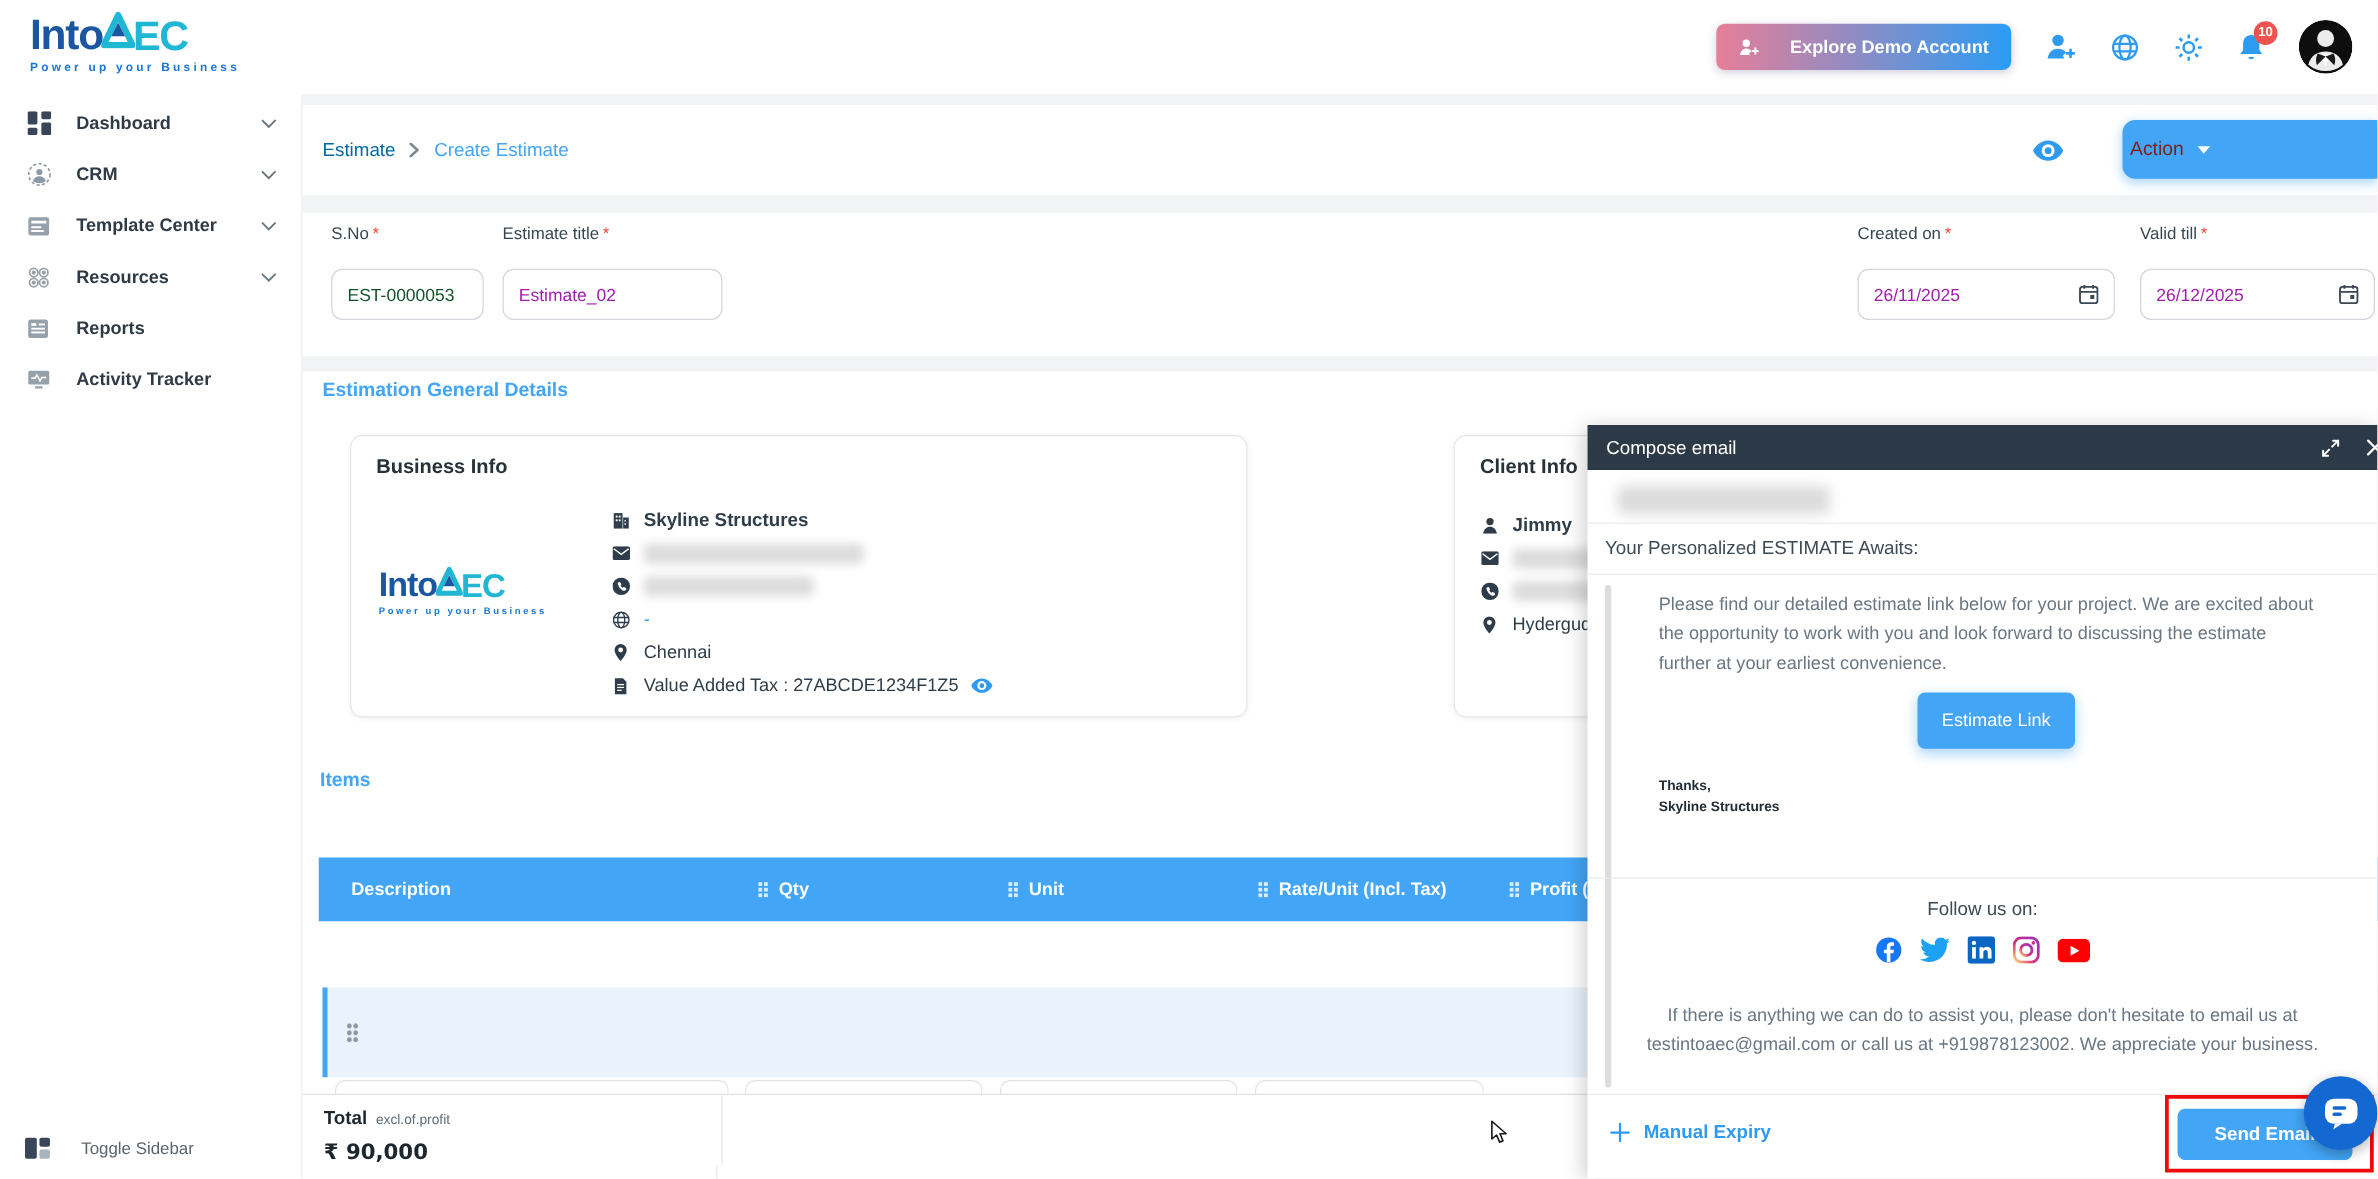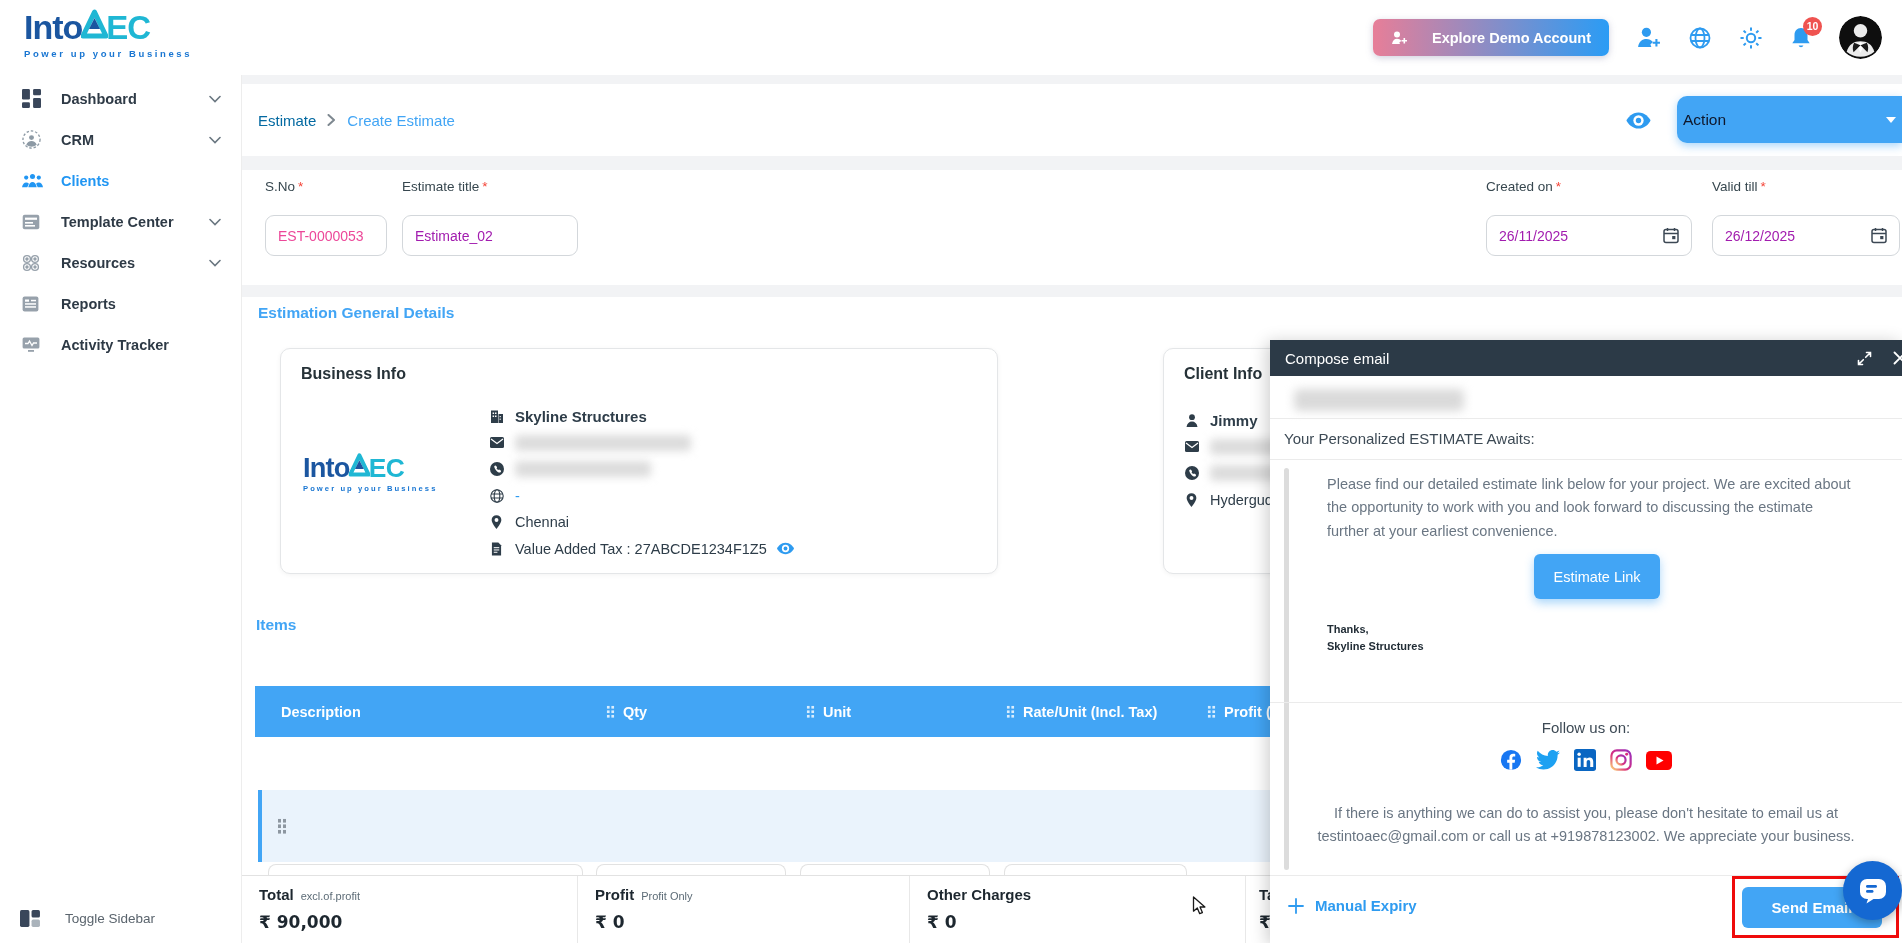--- a/index.html
+++ b/index.html
@@ -38,31 +38,31 @@
     color:#5a646d; font-size:13.5px; cursor:pointer; }
   
   #main { position:absolute; left:242px; top:75px; width:1660px; height:868px; background:#f2f3f5; z-index:1; }
   .panel { position:absolute; left:0; width:1660px; background:#fff; }
   #bc-panel { top:9px; height:72px; }
   .breadcrumb { position:absolute; left:16px; top:0; height:72px; display:flex; align-items:center; font-size:15px; }
   .bc-parent { color:#0369a1; cursor:pointer; }
   .bc-sep { margin:0 11px; display:flex; }
   .bc-current { color:#42a5f5; cursor:pointer; }
   .eye-btn { position:absolute; right:250px; top:23px; cursor:pointer; display:flex; }
-  .action-btn { position:absolute; right:0; top:12px; width:225px; height:47px; background:#42a5f5; border:none; cursor:pointer;
-    border-radius:10px 0 0 10px; color:#0f172a; font-size:15.5px; font-family:inherit; display:flex; align-items:center; justify-content:space-between; gap:11px;
+  .action-btn { position:absolute; right:0; top:12px; width:204px; height:47px; background:#42a5f5; border:none; cursor:pointer;
+    border-radius:10px 0 0 10px; color:#7f1d1d; font-size:15.5px; font-family:inherit; display:flex; align-items:center; justify-content:flex-start; gap:11px;
     box-shadow:0 3px 9px rgba(66,165,245,.45); }
   .caret { width:0; height:0; border-left:5px solid transparent; border-right:5px solid transparent; border-top:6px solid #fff; }
   #form-panel { top:95px; height:115px; }
   .fgroup { position:absolute; top:9px; }
   .flabel { font-size:13.5px; color:#37474f; font-weight:400; display:block; margin-bottom:21px; }
   .req { color:#f44336; margin-left:3px; }
   .input { height:41px; border:1.5px solid #d3d7db; border-radius:9px; background:#fff;
     display:flex; align-items:center; padding:0 12px; font-size:14px; color:#a21caf; }
-  .muted-val { color:#ec4899; }
+  .muted-val { color:#14532d; }
   #g-sno { left:23px; } #g-sno .input { width:122px; }
   #g-title { left:160px; } #g-title .input { width:176px; }
   #g-created { left:1244px; } #g-created .input { width:206px; }
   #g-valid { left:1470px; } #g-valid .input { width:188px; }
   .cal { margin-left:auto; display:flex; }
   #details-panel { top:222px; height:320px;text-align:center; }
   .section-h { position:absolute; left:16px; top:7px; color:#42a5f5; font-size:15.5px; font-weight:700; }
   .card { position:absolute; top:51px; height:226px; background:#fff; border:1px solid #e4e6e8; border-radius:10px; box-shadow:0 1px 5px rgba(0,0,0,.05); }
   #biz-card { left:38px; width:718px; }
   #client-card { left:921px; width:730px; }
@@ -82,21 +82,21 @@
   .col { position:absolute; top:0; height:51px; display:flex; align-items:center; gap:8px; }
   .dots { width:9px; height:13px; background-image:radial-gradient(circle, rgba(255,255,255,.8) 1.6px, transparent 1.8px); background-size:4.5px 4.5px; }
   .dots-gray { width:10px; height:16px; background-image:radial-gradient(circle, rgba(125,135,145,.85) 1.7px, transparent 1.9px); background-size:5px 5.5px; cursor:grab; }
   .material-band { position:absolute; left:16px; right:0; top:178px; height:72px; background:#eaf3fc; border-left:4px solid #42a5f5; }
   .mat-input { position:absolute; left:42px; top:15px; width:295px; height:42px; background:#fff; border:1.5px solid #d3d7db; border-radius:9px;
     display:flex; align-items:center; padding:0 14px; font-size:14px; color:#333; }
   .band-dots { position:absolute; left:15px; top:28px; }
   .strip { position:absolute; top:250px; left:0; right:0; height:13px; background:#fff; }
   .stub { position:absolute; top:2px; height:13px; background:#fff; border:1px solid #e2e2e2; border-bottom:none; border-radius:8px 8px 0 0; }
   
-  #totals-bar { position:absolute; left:242px; top:875px; width:1660px; height:68px; background:#fff; border-top:1px solid #e2e2e2; display:flex; z-index:15; }
+  #totals-bar { position:absolute; left:242px; top:875px; width:1660px; height:68px; background:#fff; border-top:1px solid #e2e2e2; display:flex; z-index:15;flex-direction:column; }
   .tsec { padding:10px 0 0 17px; border-right:1px solid #e8e8e8; }
   .ts1 { width:336px; } .ts2 { width:332px; } .ts3 { width:336px; } .ts4 { flex:1; border-right:none; padding-left:13px; }
   .tlabel { font-size:15px; font-weight:700; color:#1d272f; }
   .tsub { font-size:11px; color:#5d6c77; font-weight:400; margin-left:7px; }
   .tval { margin-top:8px; font-size:17px; font-weight:700; color:#1d272f; font-family:"DejaVu Sans", sans-serif; }
   
   #dialog { position:absolute; left:1270px; top:340px; width:632px; height:603px; background:#fff; z-index:40;
     box-shadow:-3px 2px 16px rgba(0,0,0,.2); }
   .dlg-header { height:36px; background:#2c3a47; display:flex; align-items:center; padding:0 0 0 15px; color:#fff; font-size:15px; }
   .dlg-icons { margin-left:auto; display:flex; align-items:center; gap:21px; padding-right:2px; }
@@ -214,33 +214,20 @@
           <path d="M4.5 15.5c.8-2.6 3-4 5.5-4s4.7 1.4 5.5 4a9 9 0 01-11 0z"></path>
         </svg>
       </span>
     <span>CRM</span>
     <span class="chev">
         <svg width="12" height="8" viewBox="0 0 12 8">
           <path d="M1 1.5L6 6.5 11 1.5" fill="none" stroke="#6a7781" stroke-width="1.6" stroke-linecap="round"></path>
         </svg>
       </span>
   </div>
-  <div class="side-item active">
-    <span class="s-ico">
-        <svg width="21" height="17" viewBox="0 0 20 16" fill="#2196f3">
-          <circle cx="4" cy="5.2" r="2"></circle>
-          <circle cx="10" cy="4.2" r="2.4"></circle>
-          <circle cx="16" cy="5.2" r="2"></circle>
-          <path d="M0 14.5c.5-3 2-4.5 4-4.5 1 0 1.9.4 2.6 1.1L5 14.5z"></path>
-          <path d="M6 14.5c.6-3.4 2.2-5 4-5s3.4 1.6 4 5z"></path>
-          <path d="M20 14.5c-.5-3-2-4.5-4-4.5-1 0-1.9.4-2.6 1.1l1.6 3.4z"></path>
-        </svg>
-      </span>
-    <span>Clients</span>
-  </div>
   <div class="side-item">
     <span class="s-ico">
         <svg width="18" height="16" viewBox="0 0 18 16">
           <rect x="0.7" y="0.7" width="16.6" height="14.6" rx="2" fill="#97a1ab"></rect>
           <rect x="3" y="3.6" width="12" height="2.2" fill="#fff"></rect>
           <rect x="3" y="8" width="8" height="1.6" fill="#fff"></rect>
           <rect x="3" y="11" width="10" height="1.6" fill="#fff"></rect>
         </svg>
       </span>
     <span>Template Center</span>

